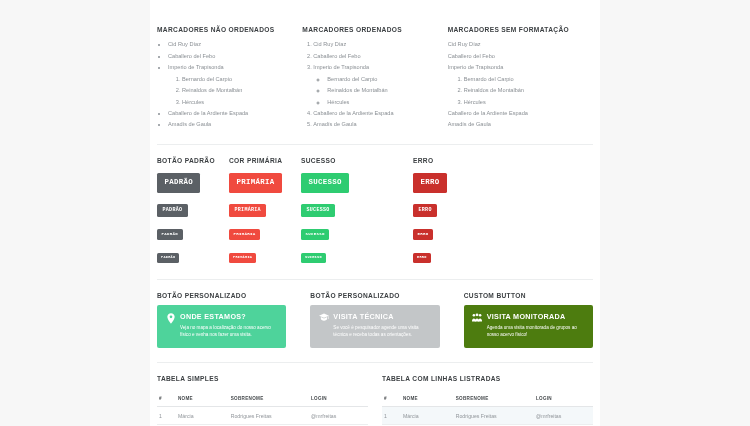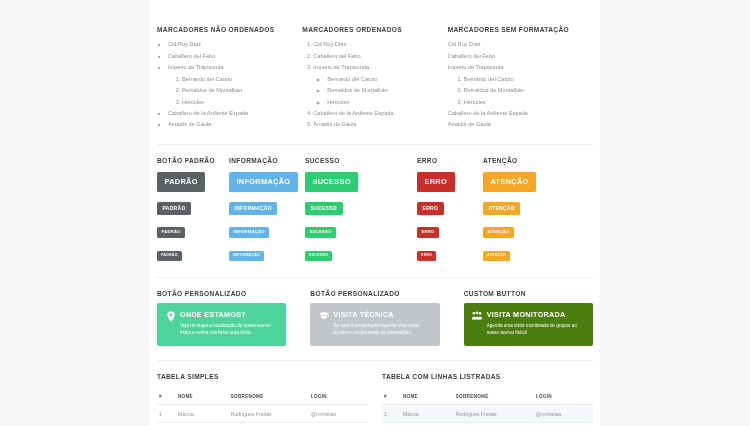--- a/index.html
+++ b/index.html
@@ -100,20 +100,21 @@
     display: inline-block;
     color: #fff;
     font-weight: bold;
     letter-spacing: 0.3px;
     text-align: center;
     border-radius: 1.6px;
     margin-bottom: 4px;
     white-space: nowrap;
     line-height: 1;
     border: 0;
+    font-family: Liberation Mono, monospace;
   }
   .btn.lg { font-size: 7.4px;  padding: 6.5px 7.5px; }
   .btn.md { font-size: 5px;    padding: 4.4px 5.5px; }
   .btn.sm { font-size: 4.1px;  padding: 3.6px 4.5px; }
   .btn.xs { font-size: 3.5px;  padding: 3.0px 4px;   }
 
   .btn-default { background: #5b6065; }
   .btn-primary { background: #f04a3f; }
   .btn-info    { background: #62b4e8; }
   .btn-success { background: #2ecc71; }
@@ -272,52 +273,45 @@
     <div class="section btns-row">
 
       <div class="btns-col w1">
         <div class="sec-title">BOTÃO PADRÃO</div>
         <div><button class="btn lg btn-default">PADRÃO</button></div>
         <div><button class="btn md btn-default">PADRÃO</button></div>
         <div><button class="btn sm btn-default">PADRÃO</button></div>
         <div><button class="btn xs btn-default">PADRÃO</button></div>
       </div>
 
-
-      <div class="btns-col w3">
-        <div class="sec-title">INFORMAÇÃO</div>
-        <div><button class="btn lg btn-info">INFORMAÇÃO</button></div>
-        <div><button class="btn md btn-info">INFORMAÇÃO</button></div>
-        <div><button class="btn sm btn-info">INFORMAÇÃO</button></div>
-        <div><button class="btn xs btn-info">INFORMAÇÃO</button></div>
-      </div>
+      <div class="btns-col w2">
+        <div class="sec-title">COR PRIMÁRIA</div>
+        <div><button class="btn lg btn-primary">PRIMÁRIA</button></div>
+        <div><button class="btn md btn-primary">PRIMÁRIA</button></div>
+        <div><button class="btn sm btn-primary">PRIMÁRIA</button></div>
+        <div><button class="btn xs btn-primary">PRIMÁRIA</button></div>
+      </div>
+
 
       <div class="btns-col w4">
         <div class="sec-title">SUCESSO</div>
         <div><button class="btn lg btn-success">SUCESSO</button></div>
         <div><button class="btn md btn-success">SUCESSO</button></div>
         <div><button class="btn sm btn-success">SUCESSO</button></div>
         <div><button class="btn xs btn-success">SUCESSO</button></div>
       </div>
 
       <div class="btns-col w5">
         <div class="sec-title">ERRO</div>
         <div><button class="btn lg btn-danger">ERRO</button></div>
         <div><button class="btn md btn-danger">ERRO</button></div>
         <div><button class="btn sm btn-danger">ERRO</button></div>
         <div><button class="btn xs btn-danger">ERRO</button></div>
       </div>
 
-      <div class="btns-col w6">
-        <div class="sec-title">ATENÇÃO</div>
-        <div><button class="btn lg btn-warning">ATENÇÃO</button></div>
-        <div><button class="btn md btn-warning">ATENÇÃO</button></div>
-        <div><button class="btn sm btn-warning">ATENÇÃO</button></div>
-        <div><button class="btn xs btn-warning">ATENÇÃO</button></div>
-      </div>
 
     </div>
 
     <hr class="divider">
 
     <div class="section custom-row">
 
       <div class="custom-col">
         <div class="sec-title">BOTÃO PERSONALIZADO</div>
         <a class="panel-btn panel-green">

